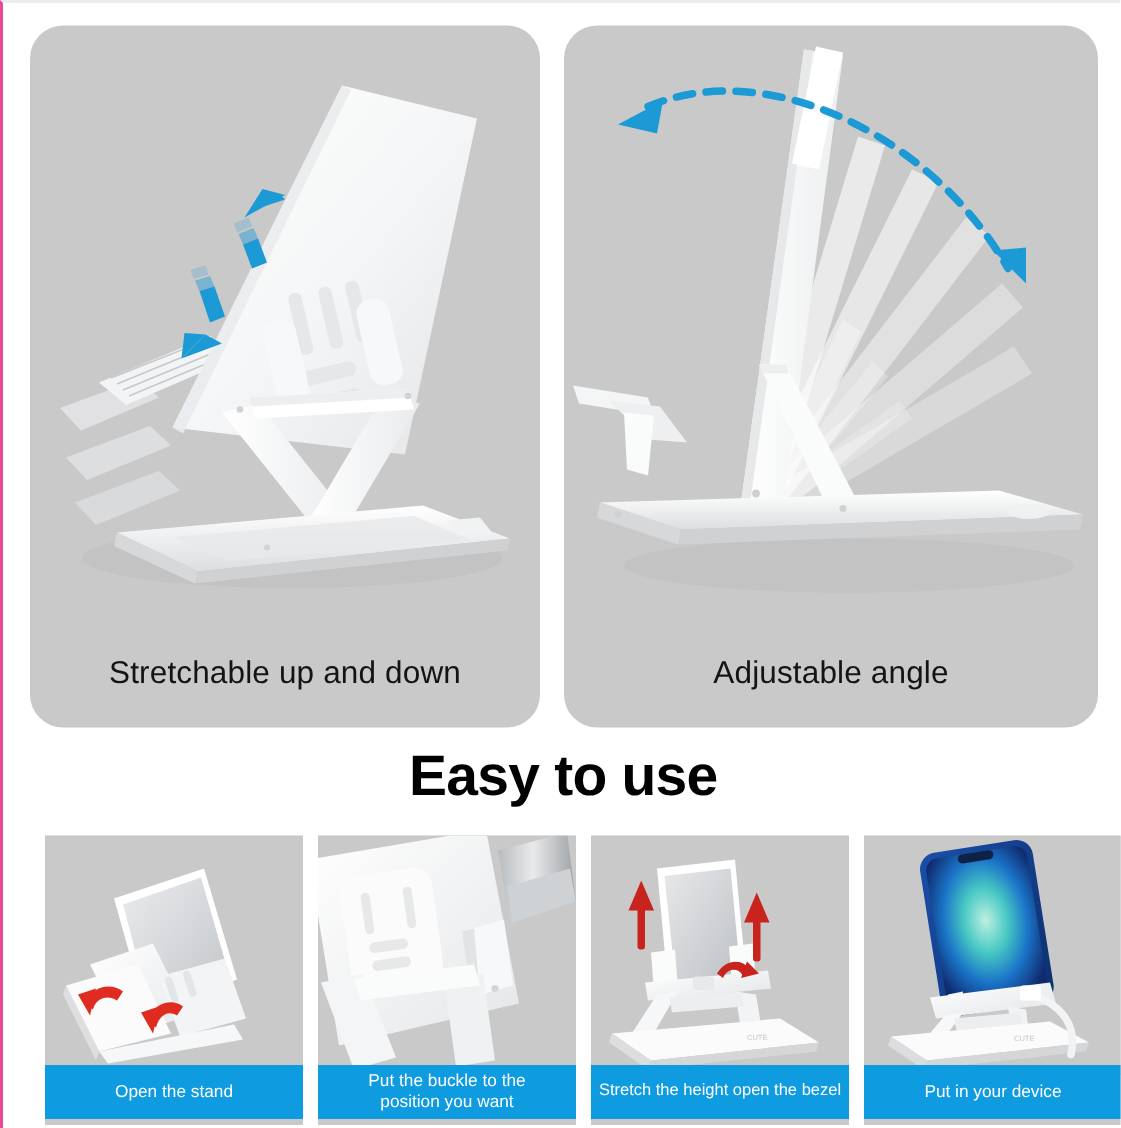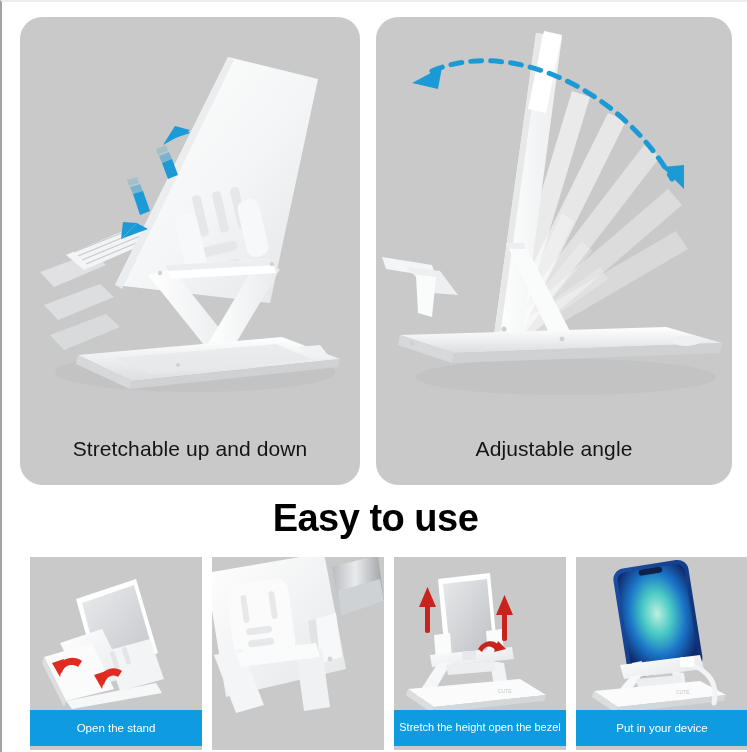--- a/index.html
+++ b/index.html
@@ -14,21 +14,21 @@
     overflow: hidden;
     position: relative;
   }
   #page {
     position: relative;
     width: 747px;
     height: 752px;
     background: #ffffff;
     box-sizing: border-box;
     border-top: 2px solid #eceded;
-    border-left: 2px solid #a3a3a3;
+    border-left: 2px solid #ec4899;
   }
 
   
   .feature-row {
     position: absolute;
     left: 0; top: 0;
     width: 747px;
     height: 487px;
   }
   .feature-panel {
@@ -369,20 +369,26 @@
 
           <path d="M96 64 L124 56 L130 100 L102 108 Z" fill="#f7f8f9"></path>
           <path d="M96 64 L104 62 L108 106 L102 108 Z" fill="#e1e3e5"></path>
 
           <path d="M2 98 L30 92 L52 148 L24 156 Z" fill="#f4f5f6"></path>
           <path d="M84 96 L110 92 L118 150 L92 154 Z" fill="#f0f1f2"></path>
           <path d="M24 96 L104 86 L108 100 L28 110 Z" fill="#fafbfb"></path>
           <circle cx="118" cy="102" r="2.4" fill="#d2d4d6"></circle>
         </svg>
       </div>
+      <div class="step-label two-line">
+        <span>
+          <span>Put the buckle to the</span><br>
+          <span>position you want</span>
+        </span>
+      </div>
     </div>
 
     <div class="step-card wide-label">
       <div class="thumb">
         <svg width="172" height="160" viewBox="0 0 172 160">
           <defs>
             <linearGradient id="s3screen" x1="0" y1="0" x2="1" y2="1">
               <stop offset="0%" stop-color="#e6e8ea"></stop>
               <stop offset="100%" stop-color="#bdc0c3"></stop>
             </linearGradient>

